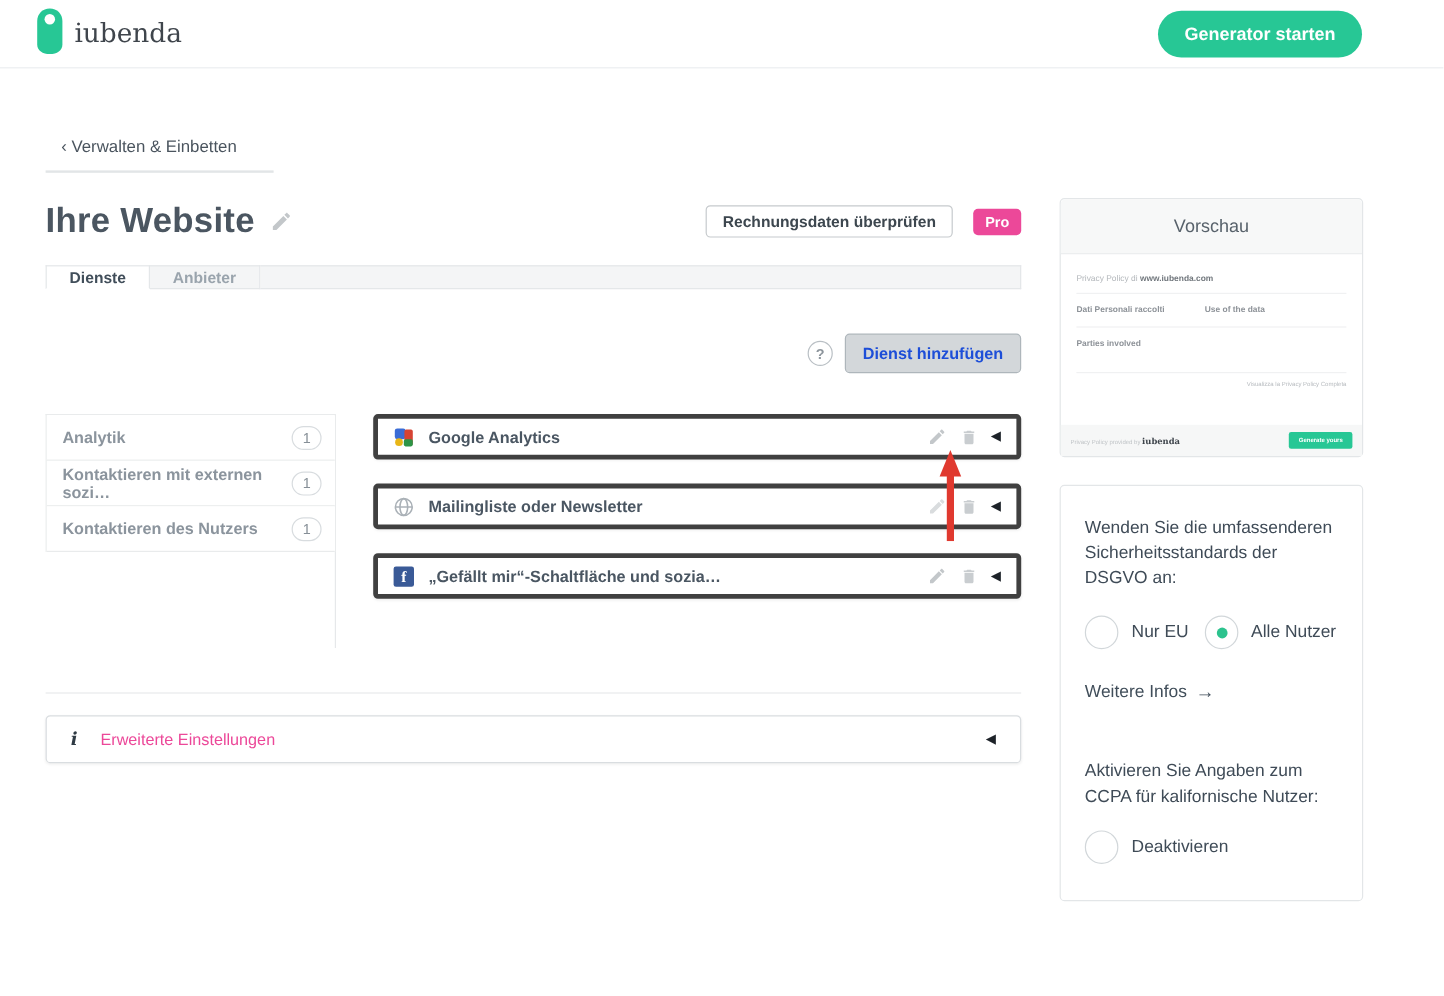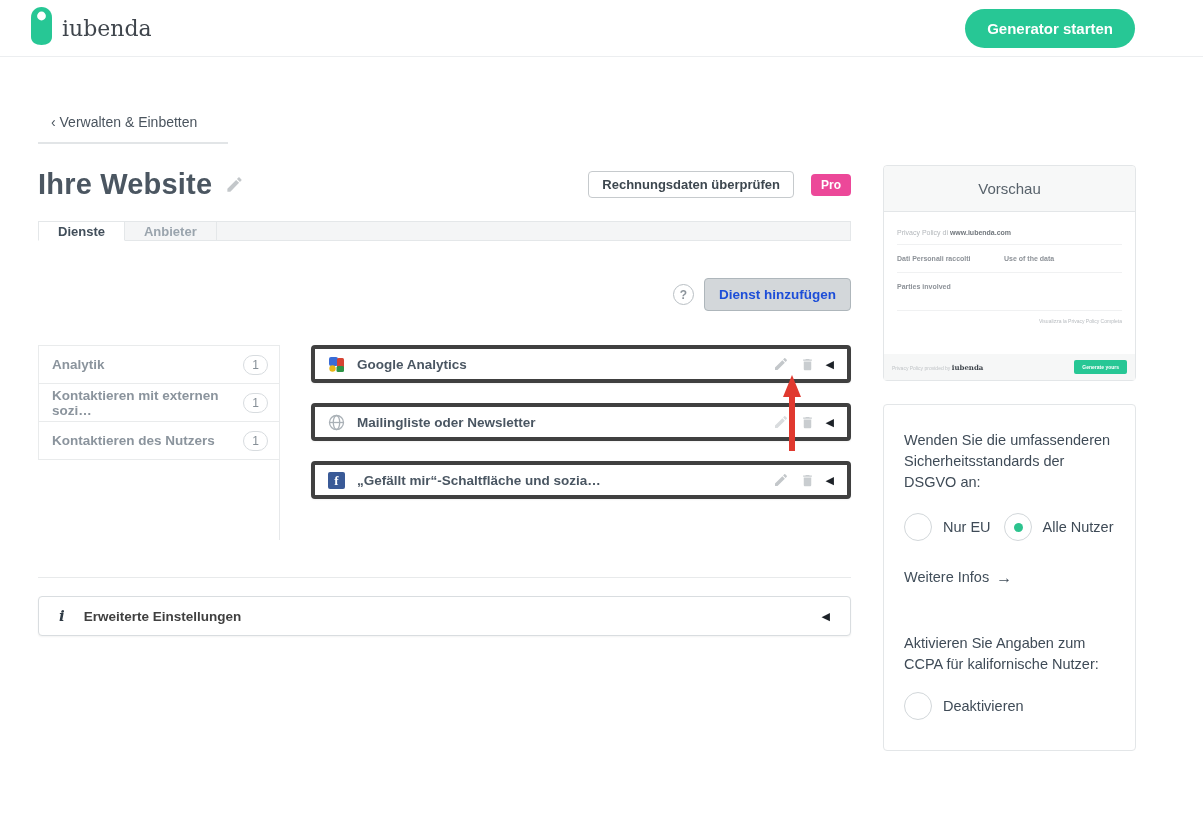--- a/index.html
+++ b/index.html
@@ -68,21 +68,21 @@
   .fb-icon { width:17px; height:17px; background:#3a5a97; border-radius:2px; color:#fff; font-weight:bold;
              font-size:13px; display:flex; align-items:flex-end; justify-content:center; font-family:"Liberation Serif", serif; }
 
   .annot-arrow { position:absolute; left:743px; top:30px; pointer-events:none; }
 
   .divider { margin-top:37px; border-top:1px solid #e8eaeb; }
 
   .adv-bar { margin-top:18px; height:40px; border:1px solid #d9dde0; border-radius:4px; background:#fff;
              box-shadow:0 1px 2px rgba(0,0,0,.05); display:flex; align-items:center; padding:0 20px; }
   .info-i { font-family:"DejaVu Serif", serif; font-style:italic; font-weight:bold; font-size:15px; color:#2f3a44; }
-  .adv-label { margin-left:19px; font-size:13.5px; font-weight:bold; color:#404040; }
+  .adv-label { margin-left:19px; font-size:13.5px; font-weight:normal; color:#ec4899; }
   .adv-tri { margin-left:auto; }
 
   
   .sidebar { position:absolute; left:883px; top:165px; width:253px; }
   .card { border:1px solid #e3e6e8; border-radius:4px; background:#fff; }
   .preview-head { background:#f7f8f8; border-bottom:1px solid #e3e6e8; text-align:center; padding:14px 0;
                   font-size:15px; color:#58626b; border-radius:4px 4px 0 0; }
   .mini { padding:17px 13px 0; }
   .m-line1 { font-size:7px; color:#b3b7bb; border-bottom:1px solid #f0f1f2; padding-bottom:8px; }
   .m-line1 b { color:#70767c; }

